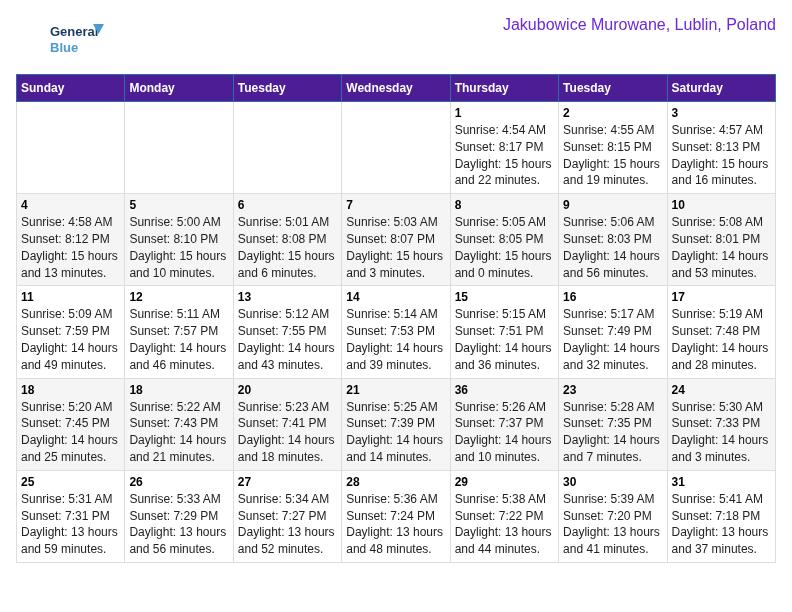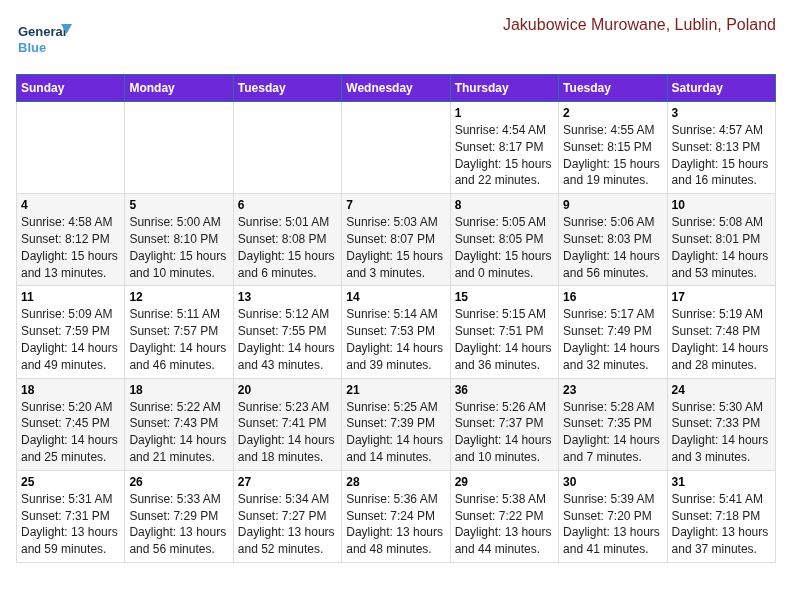--- a/index.html
+++ b/index.html
@@ -8,44 +8,45 @@
       background: #fff;
       width: 792px;
       min-height: 612px;
       padding: 16px;
     }
     .header {
       display: flex;
       justify-content: space-between;
       align-items: flex-start;
       margin-bottom: 8px;
+      margin-left: 32px;
     }
     .logo {
       display: flex;
       align-items: center;
     }
     .title-block {
       text-align: right;
     }
     .main-title {
       font-size: 36px;
       font-weight: bold;
       color: #1a1a1a;
     }
     .subtitle {
       font-size: 16px;
-      color: #7f1d1d;
+      color: #6d28d9;
     }
     table {
       width: 100%;
       border-collapse: collapse;
       font-size: 11px;
     }
     thead tr {
-      background-color: #6d28d9;
+      background-color: #4c1d95;
       color: #fff;
     }
     thead th {
       padding: 6px 4px;
       text-align: left;
       font-size: 12px;
       font-weight: bold;
       border: 1px solid #2e6da4;
     }
     tbody tr {

